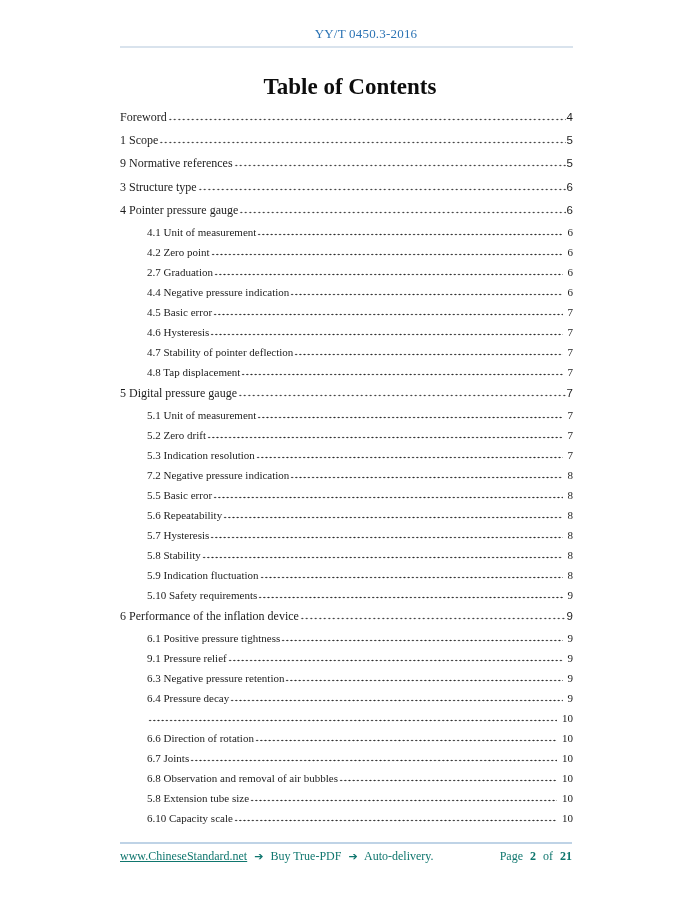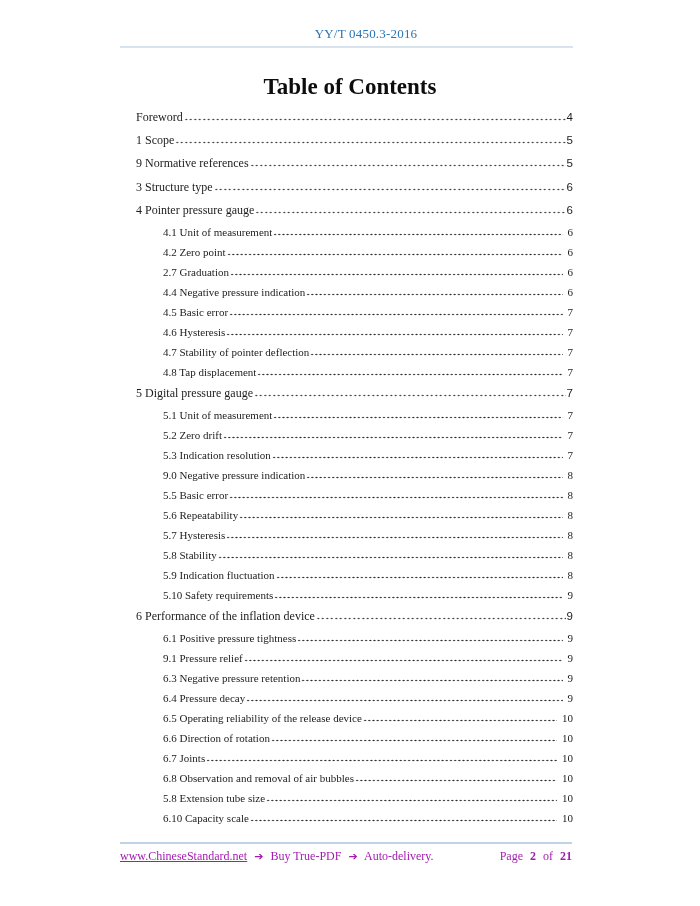--- a/index.html
+++ b/index.html
@@ -25,21 +25,20 @@
     position: absolute; top: 74px; left: 0; width: 100%;
     text-align: center;
     font-size: 23px; font-weight: bold; color: #0d0d0d;
   }
   .toc {
     position: absolute; top: 106px; left: 120px; width: 453px;
   }
   .toc-row {
     display: flex; align-items: baseline;
     white-space: nowrap;
-    margin-left: 16px;
   }
   .toc-row.l0 {
     font-size: 12px; height: 23.2px; line-height: 23.2px;
   }
   .toc-row.l1 {
     font-size: 11px; height: 20px; line-height: 20px;
     padding-left: 27px;
   }
   .toc-label { flex: 0 0 auto; }
   .leader {
@@ -61,21 +60,21 @@
     font-size: 11.5px;
   }
   .l1 .toc-page { font-size: 11px; }
   .footer-rule {
     position: absolute; top: 842px; left: 120px; width: 452px; height: 2px;
     background: #bfd3e6;
   }
   .doc-footer {
     position: absolute; top: 849px; left: 120px; width: 452px;
     display: flex; justify-content: space-between; align-items: baseline;
-    font-size: 12px; color: #a21caf;
+    font-size: 12px; color: #0f766e;
   }
   .footer-left span { margin-right: 4px; }
   .footer-link { text-decoration: underline; cursor: pointer; }
   .arrow { font-family: "DejaVu Sans", sans-serif; font-size: 11px; }
   .footer-right span { margin-left: 4px; }
   .bold { font-weight: bold; }
 </style>
 </head>
 <body>
 
@@ -163,21 +162,21 @@
     <span class="toc-label">5.2 Zero drift</span>
     <span class="leader"></span>
     <span class="toc-page">7</span>
   </div>
     <div class="toc-row l1">
     <span class="toc-label">5.3 Indication resolution</span>
     <span class="leader"></span>
     <span class="toc-page">7</span>
   </div>
     <div class="toc-row l1">
-    <span class="toc-label">9.0 Negative pressure indication</span>
+    <span class="toc-label">7.2 Negative pressure indication</span>
     <span class="leader"></span>
     <span class="toc-page">8</span>
   </div>
     <div class="toc-row l1">
     <span class="toc-label">5.5 Basic error</span>
     <span class="leader"></span>
     <span class="toc-page">8</span>
   </div>
     <div class="toc-row l1">
     <span class="toc-label">5.6 Repeatability</span>
@@ -223,21 +222,20 @@
     <span class="toc-label">6.3 Negative pressure retention</span>
     <span class="leader"></span>
     <span class="toc-page">9</span>
   </div>
     <div class="toc-row l1">
     <span class="toc-label">6.4 Pressure decay</span>
     <span class="leader"></span>
     <span class="toc-page">9</span>
   </div>
     <div class="toc-row l1">
-    <span class="toc-label">6.5 Operating reliability of the release device</span>
     <span class="leader"></span>
     <span class="toc-page">10</span>
   </div>
     <div class="toc-row l1">
     <span class="toc-label">6.6 Direction of rotation</span>
     <span class="leader"></span>
     <span class="toc-page">10</span>
   </div>
     <div class="toc-row l1">
     <span class="toc-label">6.7 Joints</span>

